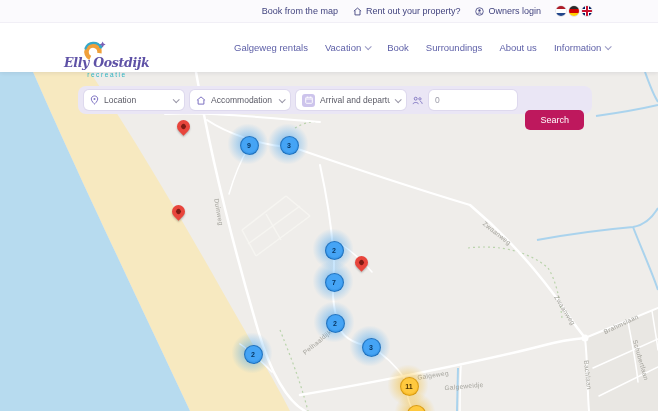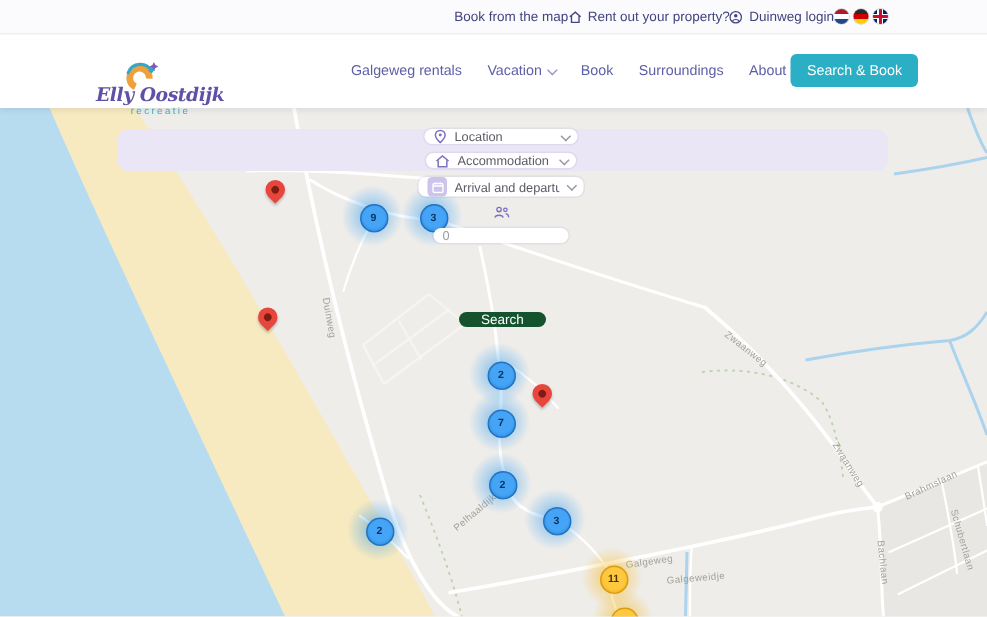--- a/index.html
+++ b/index.html
@@ -4,21 +4,21 @@
 <style>
   html,body{margin:0;padding:0;}
   body{width:658px;height:411px;overflow:hidden;position:relative;background:#fff;
        font-family:"Liberation Sans",sans-serif;-webkit-font-smoothing:antialiased;}
   .page{position:absolute;inset:0;}
 
   
   .topbar{position:absolute;left:0;top:0;width:658px;height:22px;background:#fbfafd;
           border-bottom:1px solid #f1eff6;z-index:30;}
   .topbar-inner{height:100%;display:flex;justify-content:flex-end;align-items:center;
-                padding-right:66px;font-size:9px;color:#42447f;}
+                gap:15px;padding-right:66px;font-size:9px;color:#42447f;}
   .tb-item{display:flex;align-items:center;gap:4px;cursor:pointer;}
   .tb-ic svg{display:block;}
   .flags{display:flex;gap:3px;align-items:center;}
   .flag{width:10px;height:10px;border-radius:50%;display:inline-block;
         box-shadow:0 0 0 .5px rgba(0,0,0,.18);}
   .flag.nl{background:linear-gradient(180deg,#ae1c28 33%,#fff 33% 66%,#21468b 66%);}
   .flag.de{background:linear-gradient(180deg,#2b2b2b 33%,#d00000 33% 66%,#ffce00 66%);}
   .flag.en{background-color:#012169;background-image:
       linear-gradient(0deg,transparent 41%,#c8102e 41% 59%,transparent 59%),
       linear-gradient(90deg,transparent 41%,#c8102e 41% 59%,transparent 59%),
@@ -58,35 +58,35 @@
                   color:#4d3300;border:1px solid rgba(190,130,0,.55);}
   .red-pin{position:absolute;width:13px;height:13px;background:#e8453c;
            border-radius:50% 50% 50% 0;transform:rotate(-45deg);cursor:pointer;
            box-shadow:-1px 1px 2px rgba(0,0,0,.25);}
   .red-pin::after{content:"";position:absolute;width:5px;height:5px;background:#7e1b14;
                   border-radius:50%;top:4px;left:4px;}
 
   
   .search-card{position:absolute;left:78px;top:86px;width:514px;height:28px;background:#eae6f5;
                border-radius:8px;z-index:20;display:flex;align-items:center;gap:6px;
-               padding:0 8px 0 6px;box-sizing:border-box;flex-direction:column;}
+               padding:0 8px 0 6px;box-sizing:border-box;}
   .field{height:20px;background:#fff;border-radius:5px;display:flex;align-items:center;
          gap:5px;padding:0 6px;box-sizing:border-box;font-size:8.5px;color:#5a5a66;cursor:pointer;
          box-shadow:0 0 0 1px rgba(120,110,180,.10);}
   .field .fl{flex:1;white-space:nowrap;overflow:hidden;}
   .f-loc{width:102px;}
   .f-type{width:100px;}
   .f-dates{width:110px;}
   .f-guests{width:90px;cursor:text;}
   .chev.gray{border-color:#9a98a8;}
   .cal-badge{width:13px;height:13px;background:#cdc4ec;border-radius:3px;display:flex;
              align-items:center;justify-content:center;flex:none;}
   .guests-ic{flex:none;display:flex;}
   .guests-val{color:#9a99a6;}
-  .search-btn{height:20px;padding:0 15px;margin-left:2px;border:none;background:#14532d;
+  .search-btn{height:20px;padding:0 15px;margin-left:2px;border:none;background:#be185d;
               color:#fff;font-size:9px;font-family:inherit;border-radius:5px;cursor:pointer;margin-top:40px;}
 </style>
 </head>
 <body>
 
 <div class="page">
 
   <header class="topbar">
     <div class="topbar-inner">
       <span class="tb-item">
@@ -101,21 +101,21 @@
         <span>Rent out your property?</span>
       </span>
       <span class="tb-item">
         <span class="tb-ic">
           <svg width="9" height="9" viewBox="0 0 10 10">
               <circle cx="5" cy="5" r="4.2" fill="none" stroke="#42447f" stroke-width=".9"></circle>
               <circle cx="5" cy="3.9" r="1.3" fill="#42447f"></circle>
               <path d="M2.6 7.8 C3.2 6.3 6.8 6.3 7.4 7.8" fill="none" stroke="#42447f" stroke-width=".9"></path>
             </svg>
         </span>
-        <span>Duinweg login</span>
+        <span>Owners login</span>
       </span>
       <span class="flags">
           <span class="flag nl"></span>
           <span class="flag de"></span>
           <span class="flag en"></span>
         </span>
     </div>
   </header>
 
   <header class="mainbar">
@@ -144,21 +144,20 @@
           <span>Surroundings</span>
         </div>
         <div class="nav-item">
           <span>About us</span>
         </div>
         <div class="nav-item">
           <span>Information</span>
           <i class="chev"></i>
         </div>
       </nav>
-    <button class="cta">Search &amp; Book</button>
   </header>
 
   <div class="map">
     <svg class="map-art" width="658" height="339" viewBox="0 0 658 339">
       <rect x="0" y="0" width="658" height="339" fill="#efedea"></rect>
       <path d="M585,266 L658,235 L658,339 L589,339 Z" fill="#e9e7e3"></path>
       <path d="M33,0 L90,0 C150,90 200,180 240,250 C260,285 275,310 290,339 L190,339 C120,190 70,85 33,0 Z" fill="#f7e9c0"></path>
       <path d="M0,0 L33,0 C70,85 120,190 190,339 L0,339 Z" fill="#b7dbef"></path>
       <g stroke="#aad3ed" stroke-width="2" fill="none">
         <path d="M596,44 C625,40 645,36 658,33"></path>

